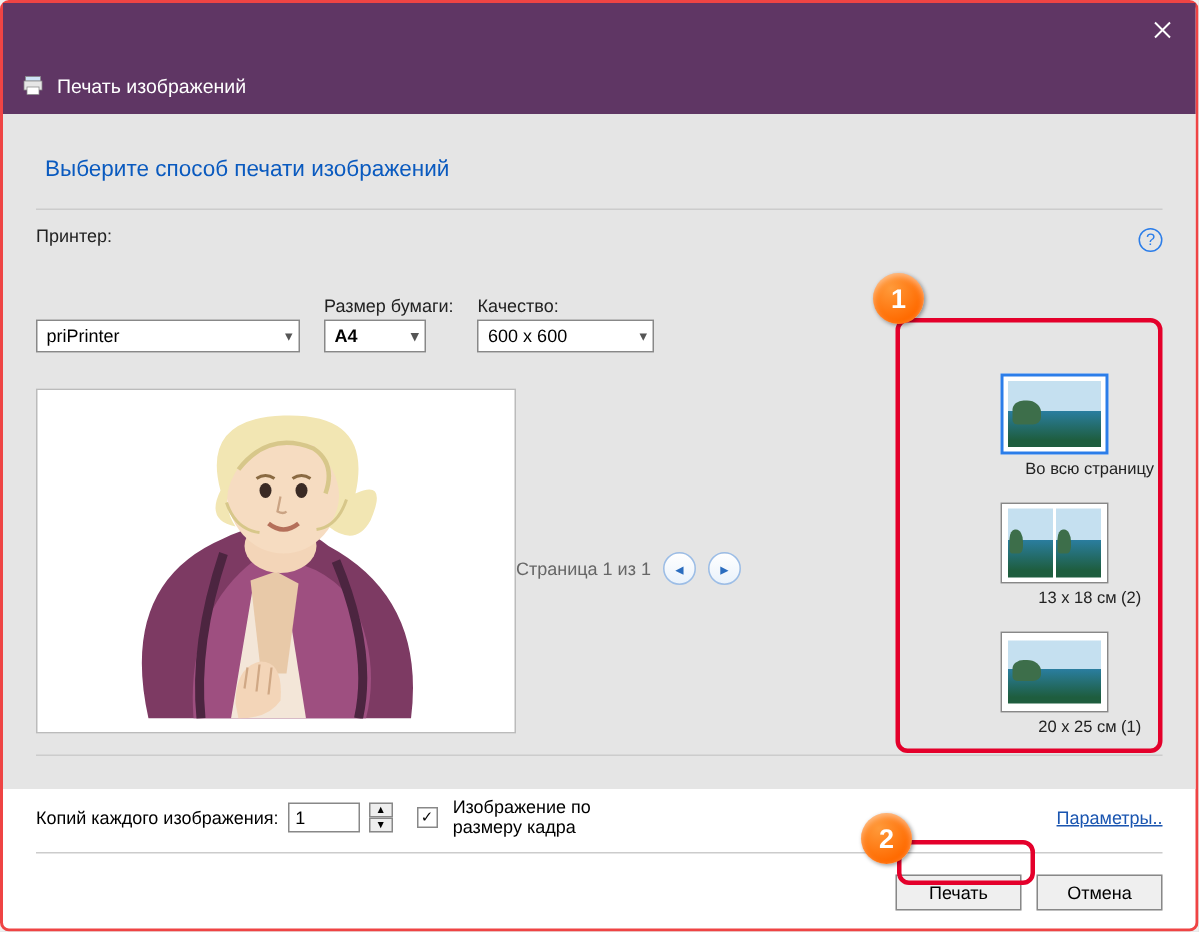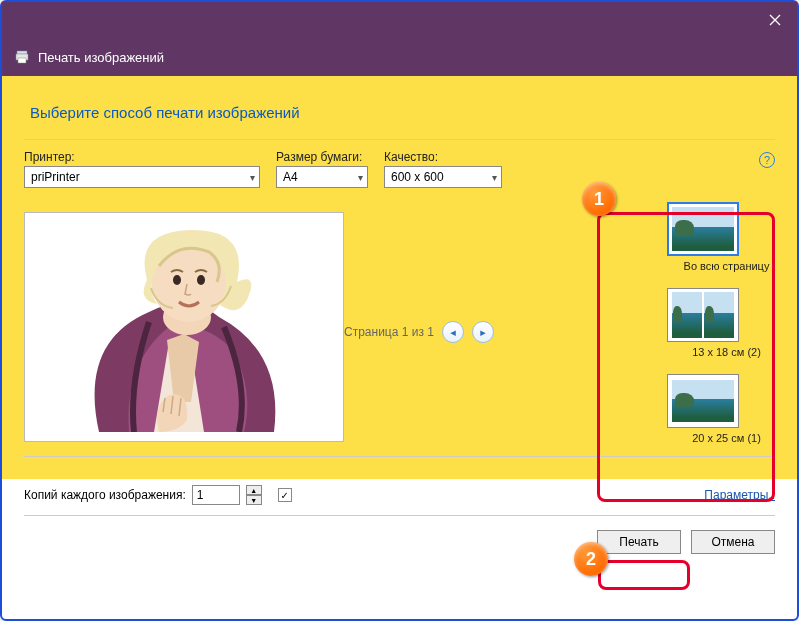--- a/index.html
+++ b/index.html
@@ -1,35 +1,35 @@
 <!DOCTYPE html>
 <html><head>
 <meta charset="utf-8">
 <style>
 * { margin: 0; padding: 0; box-sizing: border-box; font-family: 'Segoe UI', Tahoma, sans-serif; }
 body { background: #f0f0f0; width: 799px; height: 621px; overflow: hidden; }
 
-.outer-frame { width: 799px; height: 621px; border: 2px solid #1d4ed8; border-radius: 6px; background: #fff; position: relative; }
+.outer-frame { width: 799px; height: 621px; border: 2px solid #ef4444; border-radius: 6px; background: #fff; position: relative; }
 .titlebar { height: 36px; background: #5f3664; display: flex; justify-content: flex-end; align-items: center; }
 .close-btn { width: 44px; height: 36px; display: flex; align-items: center; justify-content: center; color: #fff; font-size: 15px; cursor: pointer; }
 
 .header-band { height: 38px; background: #5f3664; display: flex; align-items: center; padding: 0 12px; gap: 8px; color: #fff; font-size: 13px; }
 .printer-icon { width: 16px; height: 16px; display: inline-flex; align-items: center; justify-content: center; }
 
-.content { background: #fde047; padding: 18px 22px 12px 22px; }
+.content { background: #e5e5e5; padding: 18px 22px 12px 22px; }
 .heading { color: #0a5abf; font-size: 15px; font-weight: 400; margin: 10px 0 18px 6px; }
 
 .divider { border: none; border-top: 1px solid #ccc; margin: 6px 0 10px 0; }
 
 .controls-row { display: flex; gap: 16px; align-items: flex-end; position: relative; }
 .ctrl-group { display: flex; flex-direction: column; gap: 2px; }
 .ctrl-label { font-size: 12px; color: #222; }
 .select { height: 22px; border: 1px solid #888; background: #fff; font-size: 12px; padding: 0 24px 0 6px; display: flex; align-items: center; cursor: pointer; position: relative; }
-.select.printer { width: 236px; }
-.select.paper { width: 92px; }
+.select.printer { width: 176px; margin-top: 47px; }
+.select.paper { width: 68px; font-weight: bold; }
 .select.quality { width: 118px; }
 .select-chevron { position: absolute; right: 4px; top: 50%; transform: translateY(-50%); font-size: 10px; color: #555; }
 .help-icon { position: absolute; right: 0; top: 2px; width: 16px; height: 16px; border-radius: 50%; border: 1px solid #2b7de9; color: #2b7de9; font-size: 11px; display: flex; align-items: center; justify-content: center; cursor: pointer; }
 
 .main-row { display: flex; margin-top: 8px; gap: 20px; }
 .preview-area { flex: 1; display: flex; flex-direction: row; align-items: center; padding-top: 8px; }
 .preview-page { width: 320px; height: 230px; border: 1px solid #bbb; background: #fff; position: relative; overflow: hidden; display: flex; align-items: center; justify-content: center; }
 .page-counter { font-size: 12px; color: #666; margin-top: 10px; display: flex; align-items: center; gap: 8px; }
 .nav-btn { width: 22px; height: 22px; border-radius: 50%; border: 1px solid #9cbde6; background: linear-gradient(#fff,#eaf2fb); display: flex; align-items: center; justify-content: center; font-size: 11px; color: #2b6dbf; cursor: pointer; }
 
@@ -188,20 +188,21 @@
   </div>
 
   <div class="bottom-bar">
     <span>Копий каждого изображения:</span>
     <input class="spinner-input" value="1" style="">
     <span class="spin-btns">
       <span class="spin-btn">▲</span>
       <span class="spin-btn">▼</span>
     </span>
     <span class="checkbox">✓</span>
+    <span class="fit-label">Изображение по размеру кадра</span>
     <a class="params-link">Параметры..</a>
   </div>
 
   <hr class="divider" style="margin:10px 22px 0 22px">
 
   <div class="action-bar">
     <button class="btn">Печать</button>
     <button class="btn">Отмена</button>
   </div>
 

